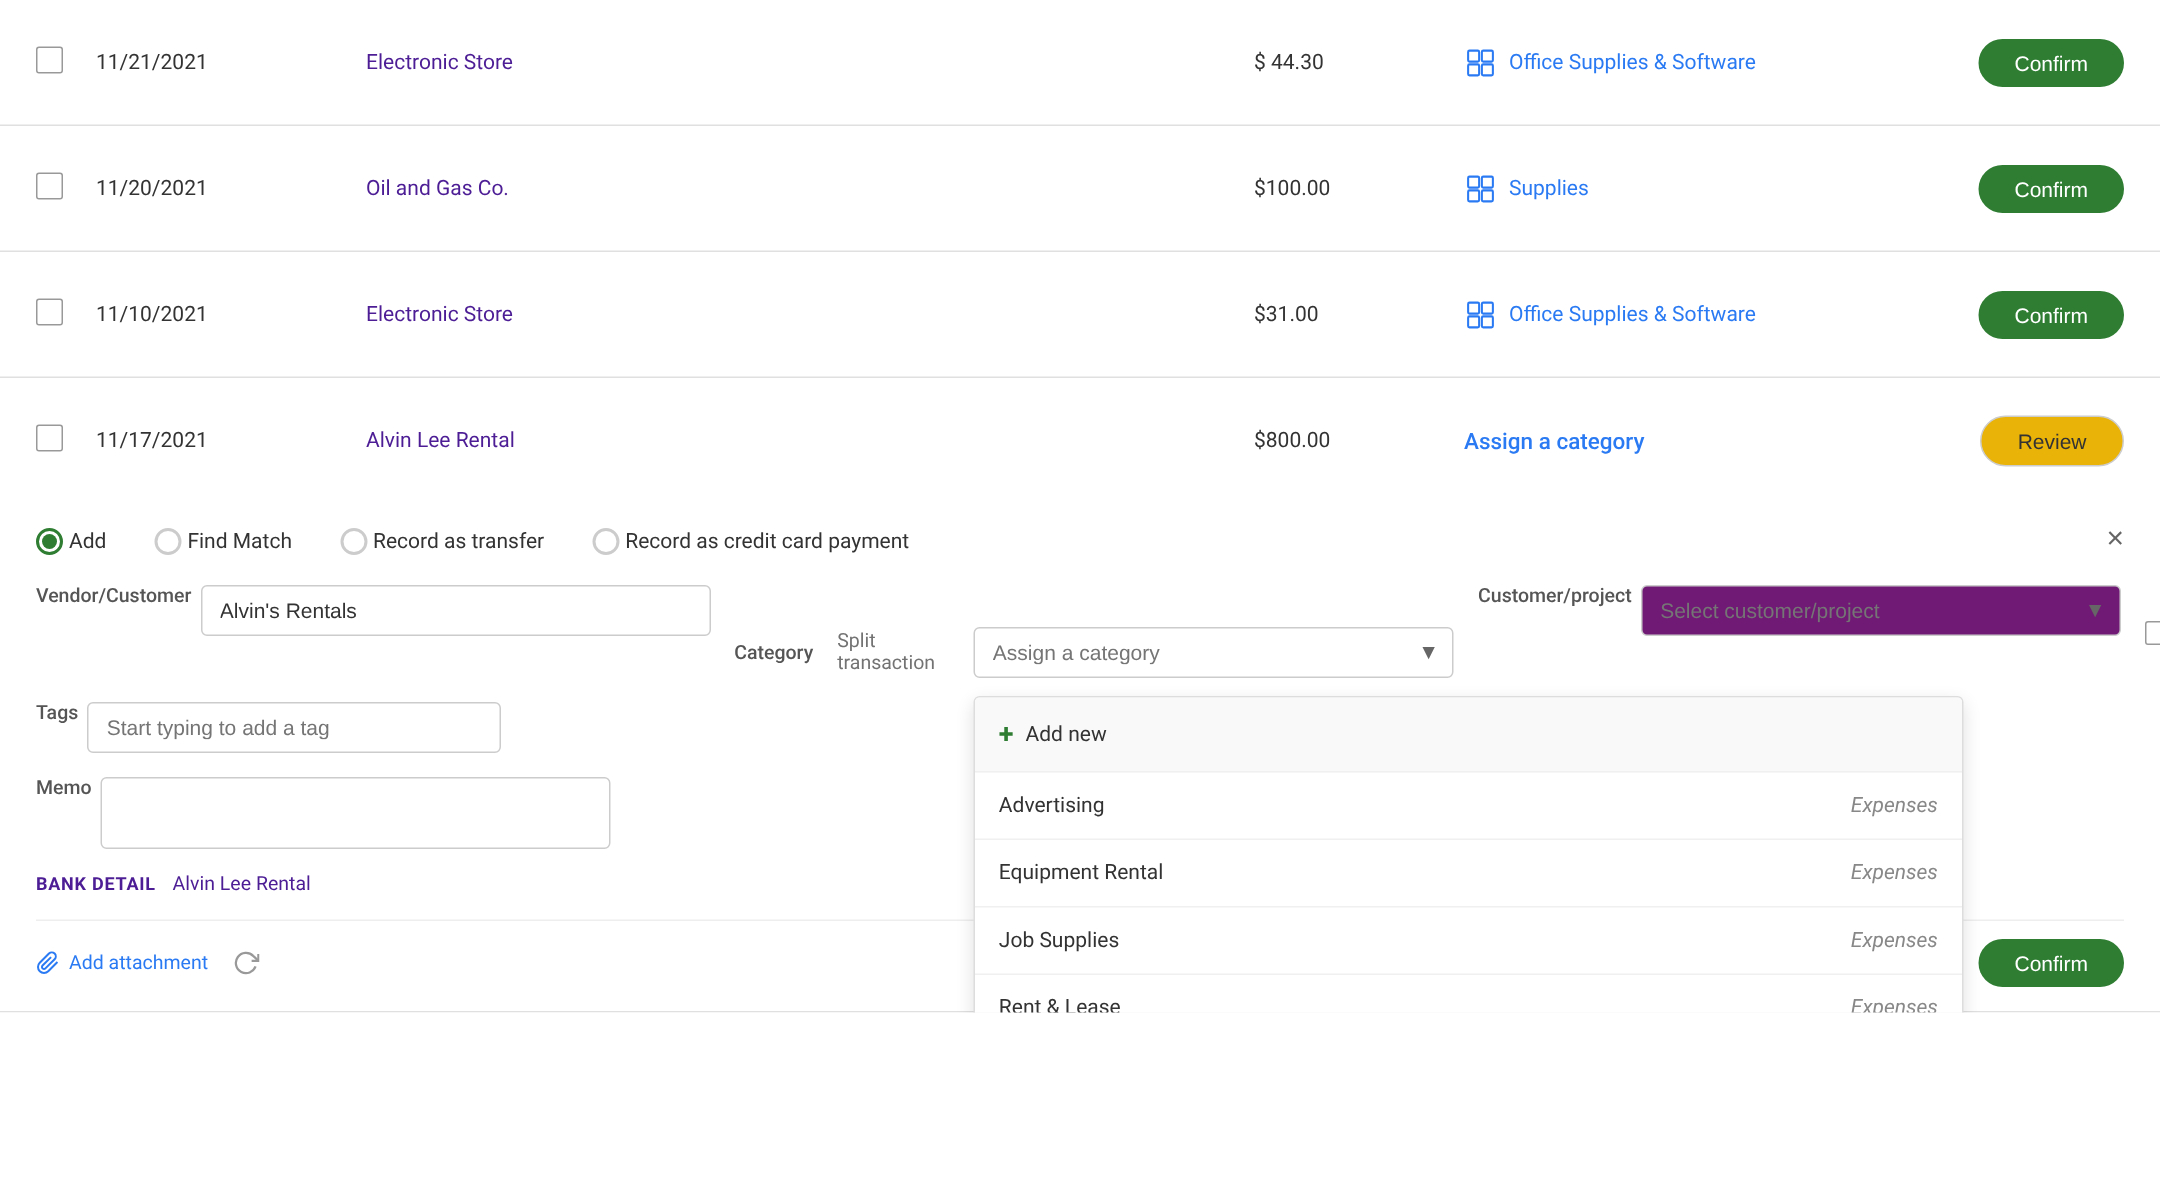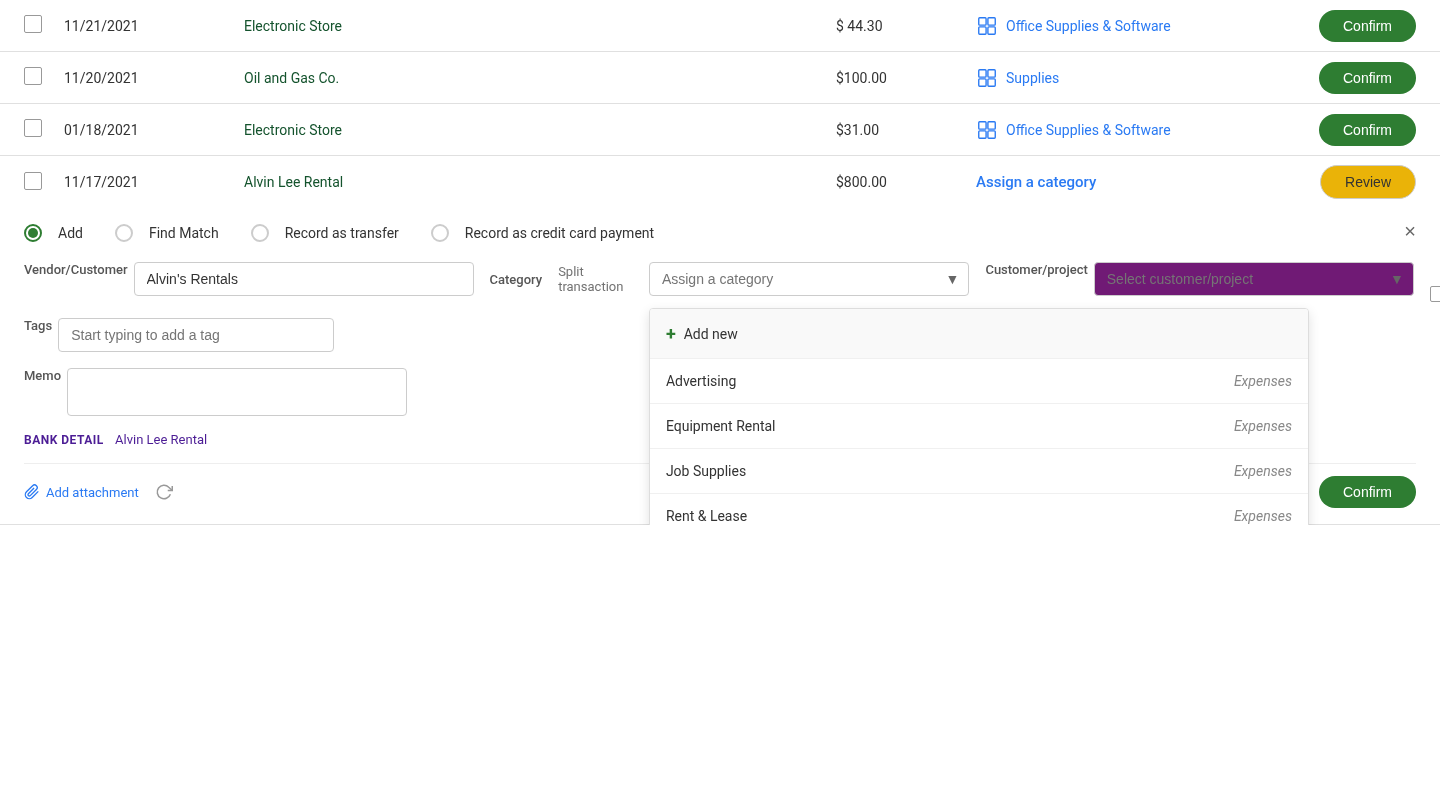--- a/index.html
+++ b/index.html
@@ -11,21 +11,21 @@
     }
 
     .transaction-table {
       width: 100%;
     }
 
     .transaction-row {
       display: flex;
       align-items: center;
       padding: 0 24px;
-      height: 52px;
+      height: 84px;
       border-bottom: 1px solid #e0e0e0;
       background: #fff;
     }
 
     .transaction-row:nth-child(odd) {
       background: #fff;
     }
 
     .transaction-row.expanded {
       border-bottom: none;
@@ -39,21 +39,21 @@
 
     .col-date {
       width: 180px;
       flex-shrink: 0;
       color: #333;
       font-size: 14px;
     }
 
     .col-vendor {
       flex: 1;
-      color: #14532d;
+      color: #4c1d95;
       font-size: 14px;
     }
 
     .col-amount {
       width: 140px;
       flex-shrink: 0;
       color: #333;
       font-size: 14px;
     }
 
@@ -146,21 +146,21 @@
     .radio-group {
       display: flex;
       gap: 32px;
       align-items: center;
       margin-bottom: 20px;
     }
 
     .radio-label {
       display: flex;
       align-items: center;
-      gap: 16px;
+      gap: 4px;
       font-size: 14px;
       color: #333;
       cursor: pointer;
     }
 
     .radio-circle {
       width: 18px;
       height: 18px;
       border-radius: 50%;
       border: 2px solid #ccc;
@@ -437,21 +437,21 @@
     </div>
     <div class="col-action">
       <button class="btn-confirm">Confirm</button>
     </div>
   </div>
 
   <div class="transaction-row">
     <div class="col-checkbox">
       <span class="checkbox-box"></span>
     </div>
-    <div class="col-date">01/18/2021</div>
+    <div class="col-date">11/10/2021</div>
     <div class="col-vendor">Electronic Store</div>
     <div class="col-amount">$31.00</div>
     <div class="col-category">
       <svg class="category-icon" viewBox="0 0 24 24" fill="none" stroke="#2a7af3" stroke-width="1.5">
         <rect x="3" y="3" width="8" height="8" rx="1"></rect>
         <rect x="13" y="3" width="8" height="8" rx="1"></rect>
         <rect x="3" y="13" width="8" height="8" rx="1"></rect>
         <rect x="13" y="13" width="8" height="8" rx="1"></rect>
       </svg>
       <a class="category-link">Office Supplies &amp; Software</a>
@@ -496,21 +496,21 @@
         <span class="radio-circle"></span>
         <span>Record as credit card payment</span>
       </label>
     </div>
 
     <div class="form-row">
       <div class="form-group">
         <label>Vendor/Customer</label>
         <input class="form-input vendor-input" type="text" value="Alvin's Rentals" style="">
       </div>
-      <div class="form-group" style="position:relative;">
+      <div class="form-group" style="position:relative;margin-top:28px;">
         <div style="display:flex; align-items:center; gap:8px;">
           <label>Category</label>
           <a class="split-link">Split transaction</a>
         </div>
         <div class="category-input-wrapper">
           <input class="category-input" type="text" placeholder="Assign a category" style="">
           <span class="dropdown-arrow">▼</span>
           
           <div class="category-dropdown">
             <div class="dropdown-item add-new">

